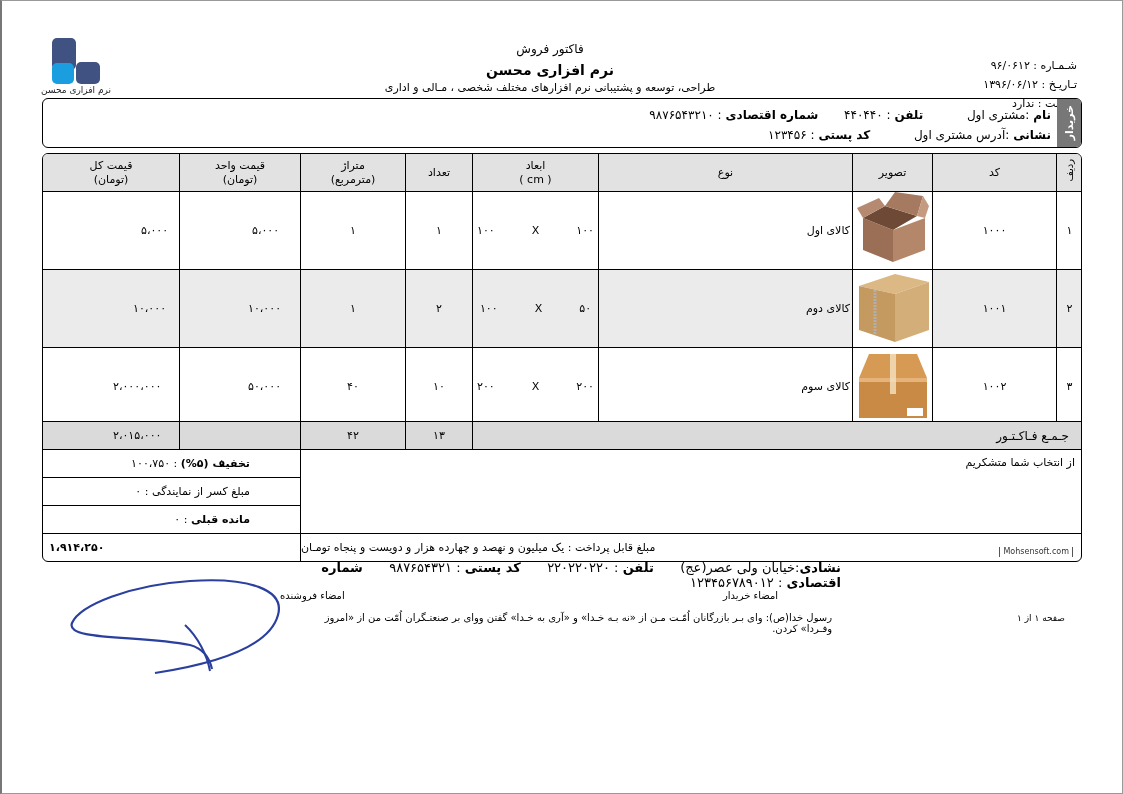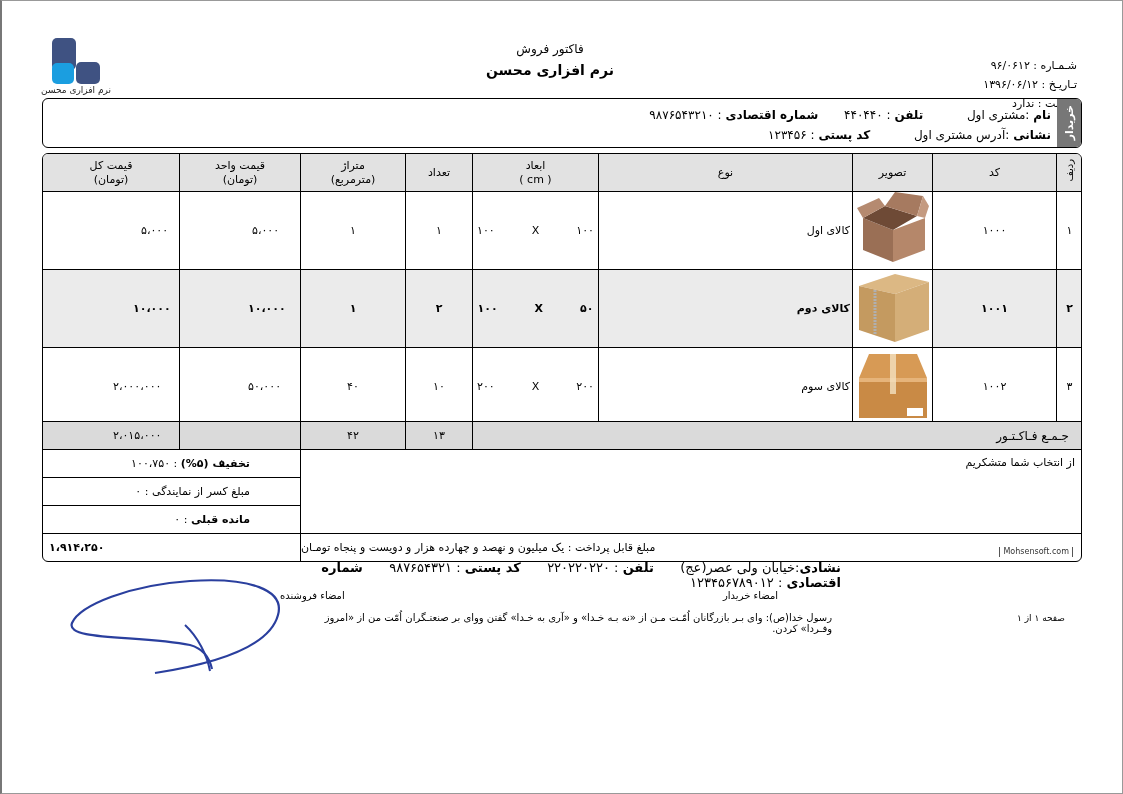--- a/index.html
+++ b/index.html
@@ -30,21 +30,21 @@
   .buyer-content b { font-weight: bold; }
   .sp { display: inline-block; width: 18px; }
 
   
   .items { left: 42px; top: 153px; width: 1040px; border: 1px solid #000; border-radius: 6px 6px 0 0; overflow: hidden; }
   table { border-collapse: collapse; width: 100%; table-layout: fixed; direction: rtl; }
   td, th { border: 1px solid #000; font-weight: normal; text-align: center; vertical-align: middle; font-size: 11px; }
   .items table { margin: -1px; width: calc(100% + 2px); }
   thead th { background: #e2e2e2; height: 38px; line-height: 14px; }
   tbody td { height: 75px; }
-  tbody tr.alt td { background: #ebebeb; font-weight: bold; }
+  tbody tr.alt td { background: #ebebeb; }
   .th-row span { display: inline-block; writing-mode: vertical-rl; transform: rotate(180deg); font-size: 10px; }
   td.type-cell { text-align: right; padding-right: 2px; }
   td.img-cell { padding: 0; }
   td.num-l { text-align: left; padding-left: 102px; }
   .dims { display: flex; justify-content: center; gap: 37px; direction: ltr; }
 
   
   .totals { left: 42px; top: 421px; width: 1040px; border: 1px solid #000; border-radius: 0 0 6px 6px; overflow: hidden; }
   .totals table { margin: -1px; width: calc(100% + 2px); }
   .totals td { height: 28px; }
@@ -76,20 +76,21 @@
   <div class="sq" style="left:12px;top:0;width:24px;height:24px;background:#3f5282;"></div>
   <div class="sq" style="left:12px;top:12px;width:24px;height:20px;background:#3f5282;"></div>
   <div class="sq" style="left:36px;top:24px;width:24px;height:22px;background:#3f5282;"></div>
   <div class="sq" style="left:12px;top:25px;width:22px;height:21px;background:#1b9ee0;"></div>
 </div>
 <div class="abs logo-caption">نرم افزاری محسن</div>
 
 <div class="abs hdr-center">
   <div class="hdr-doc">فاکتور فروش</div>
   <div class="hdr-company">نرم افزاری محسن</div>
+  <div class="hdr-slogan">طراحی، توسعه و پشتیبانی نرم افزارهای مختلف شخصی ، مـالی و اداری</div>
 </div>
 
 <div class="abs hdr-right">
   <div>شـمـاره : ۹۶/۰۶۱۲</div>
   <div>تـاریـخ : ۱۳۹۶/۰۶/۱۲</div>
   <div>پیوست : ندارد</div>
 </div>
 
 <div class="abs buyer-box">
   <div class="buyer-tab">

